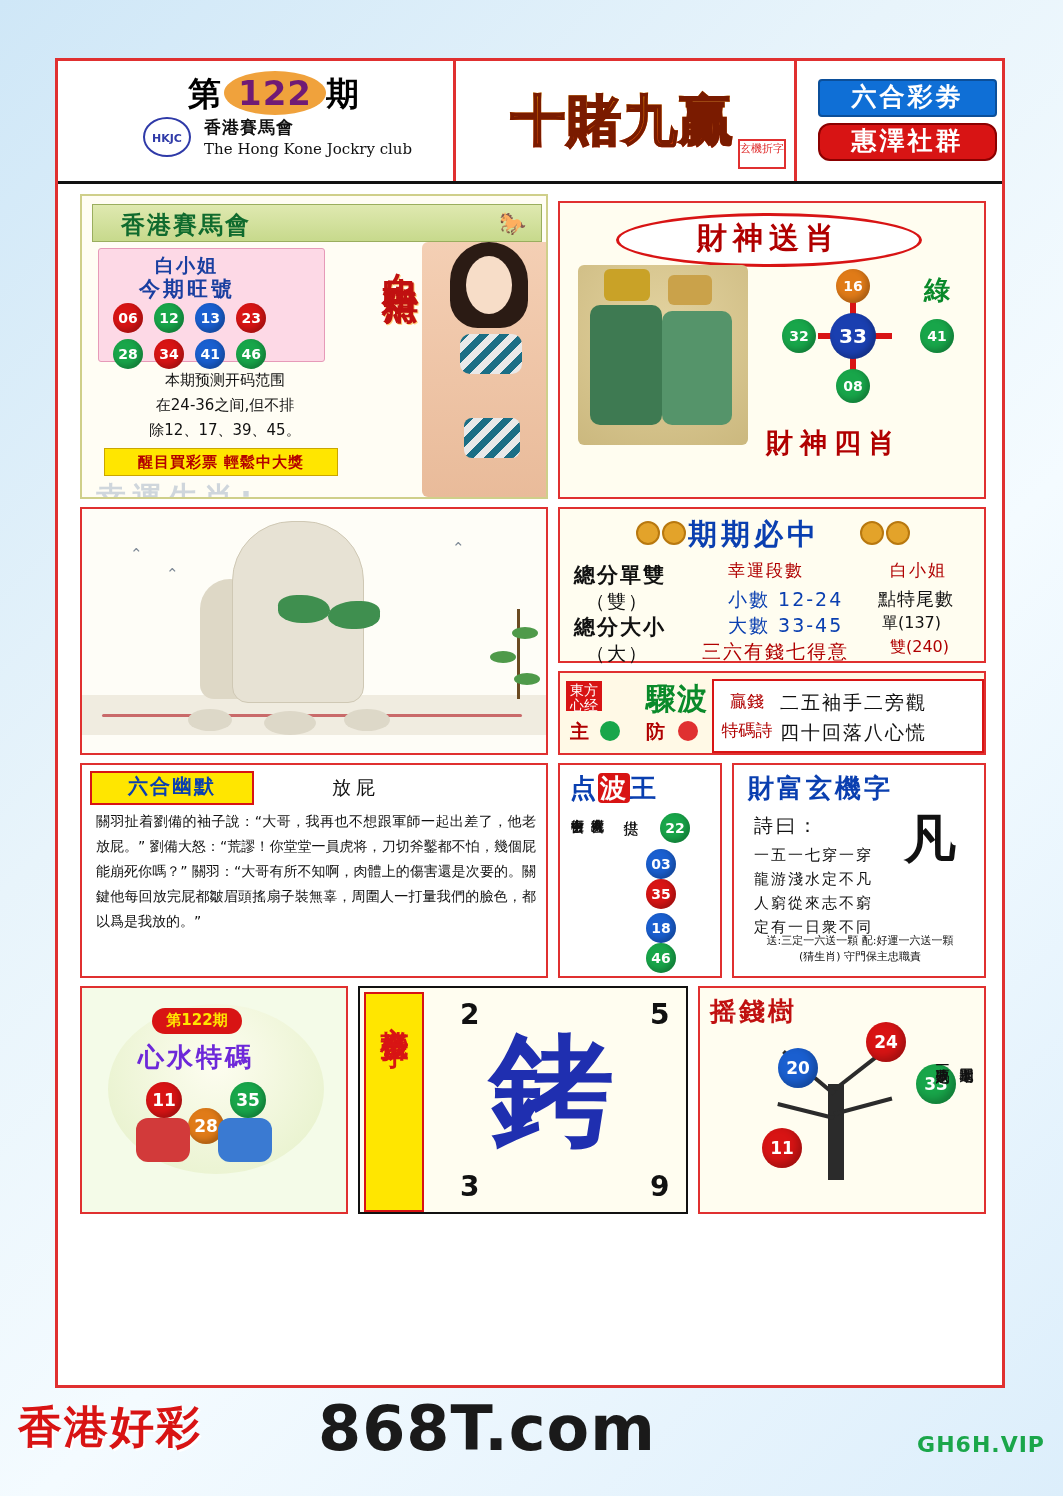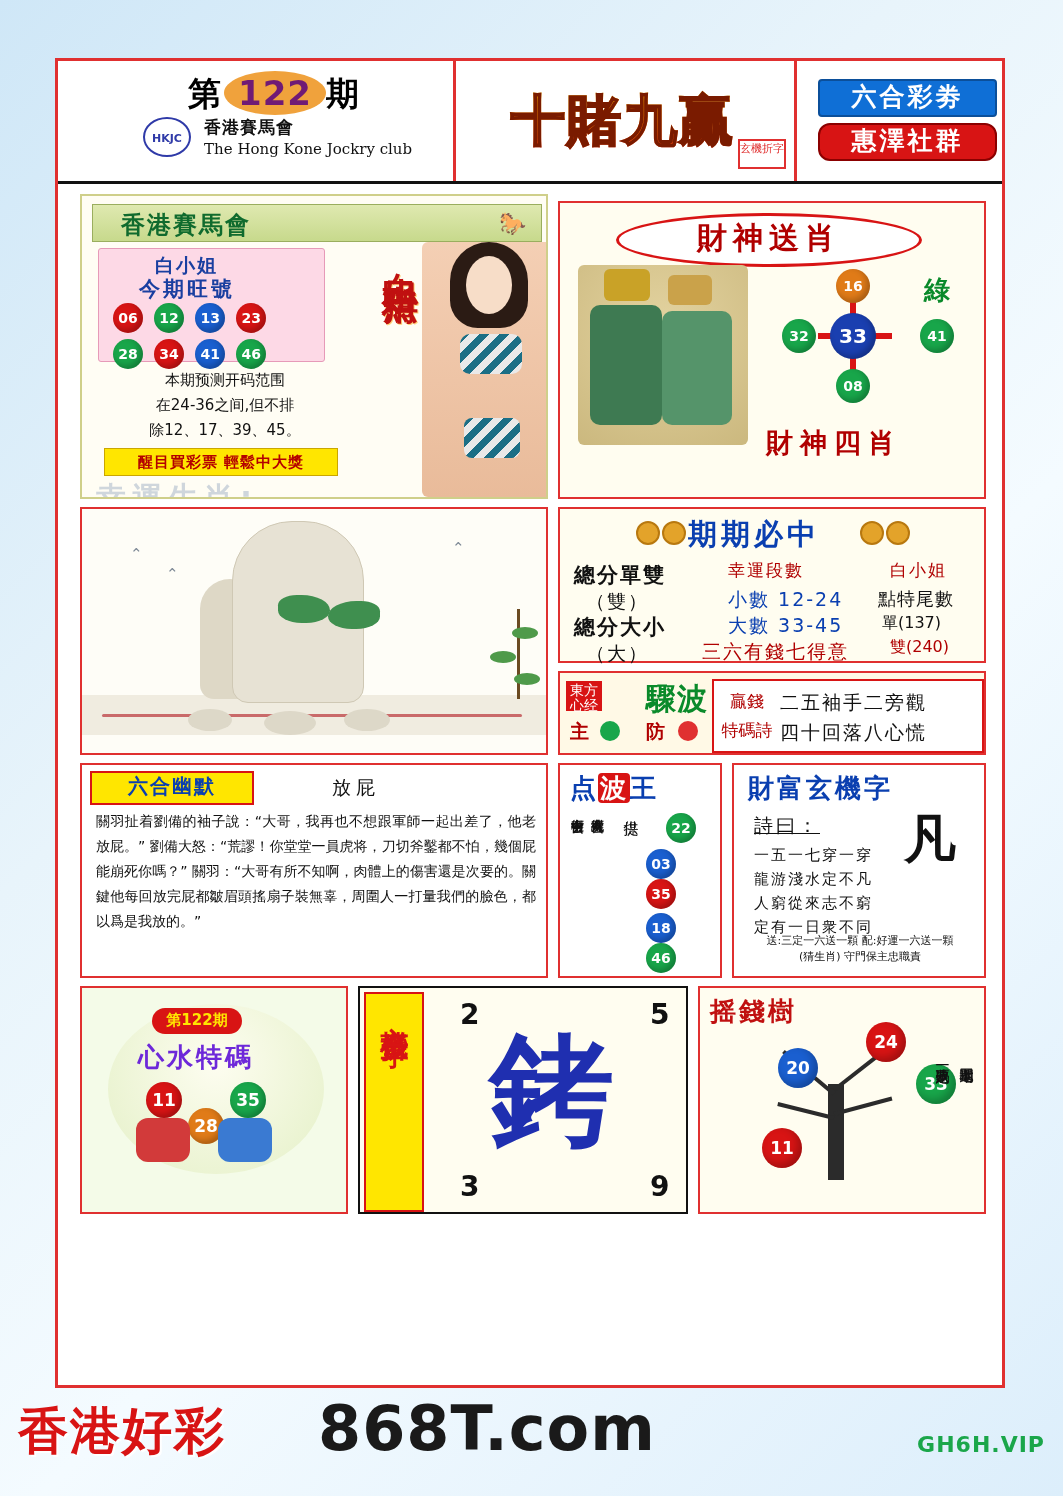--- a/index.html
+++ b/index.html
@@ -153,21 +153,21 @@
   #r3M{left:500px;top:702px;width:164px;height:215px;border:2px solid #e03030;background:#fff;}
   .dbTitle{position:absolute;left:10px;top:6px;font-size:26px;font-weight:bold;color:#0a3fb0;letter-spacing:2px;}
   .dbTitle .mid{color:#fff;background:#d81414;border-radius:4px;padding:0 2px;}
   .dbVert{position:absolute;left:8px;top:44px;width:18px;font-size:13px;color:#111;writing-mode:vertical-rl;line-height:18px;}
   .dbVert2{position:absolute;left:28px;top:44px;width:18px;font-size:13px;color:#111;writing-mode:vertical-rl;line-height:18px;}
   .dbProvide{position:absolute;left:52px;top:44px;width:30px;font-size:15px;color:#111;writing-mode:vertical-rl;line-height:22px;}
   .dbBalls{position:absolute;left:86px;top:42px;width:72px;}
   
   #r3R{left:674px;top:702px;width:254px;height:215px;border:2px solid #e03030;background:#fff;}
   .cfTitle{position:absolute;left:14px;top:6px;font-size:26px;font-weight:bold;color:#0a3fb0;letter-spacing:3px;}
-  .cfPoemLbl{position:absolute;left:20px;top:48px;font-size:19px;color:#111;letter-spacing:3px;text-decoration:underline;}
+  .cfPoemLbl{position:absolute;left:20px;top:48px;font-size:19px;color:#111;letter-spacing:3px;}
   .cfBig{position:absolute;left:170px;top:40px;font-size:52px;font-weight:bold;color:#111;font-family:"DejaVu Serif","Liberation Serif",serif;}
   .cfPoem{position:absolute;left:20px;top:78px;font-size:15px;color:#111;line-height:24px;letter-spacing:2px;}
   .cfFoot{position:absolute;left:8px;top:168px;width:236px;font-size:11px;color:#111;text-align:center;line-height:16px;}
   
   #r4A{left:22px;top:925px;width:268px;height:228px;border:2px solid #e03030;background:#f4fbe8;overflow:hidden;}
   .eggBg{position:absolute;left:26px;top:16px;width:216px;height:170px;border-radius:50%;
     background:radial-gradient(circle at 50% 35%,#fdfdf0,#e4f0c7);}
   .qiBadge{position:absolute;left:70px;top:20px;width:90px;height:26px;background:#d81414;border-radius:13px;
     color:#ffe600;font-size:15px;font-weight:bold;text-align:center;line-height:25px;}
   .xsTitle{position:absolute;left:56px;top:52px;font-size:26px;font-weight:bold;color:#6d28d9;letter-spacing:3px;}
@@ -180,21 +180,21 @@
   .xjChar{position:absolute;left:130px;top:36px;font-size:124px;font-weight:bold;color:#1f2fb0;
     font-family:"DejaVu Serif","Liberation Serif",serif;line-height:130px;}
   #r4C{left:640px;top:925px;width:288px;height:228px;border:2px solid #e03030;background:#fffdf0;overflow:hidden;}
   .ycTitle{position:absolute;left:10px;top:6px;font-size:26px;font-weight:bold;color:#c01010;letter-spacing:3px;}
   .treeTrunk{position:absolute;left:128px;top:96px;width:16px;height:96px;background:#2b2b2b;}
   .branch{position:absolute;background:#2b2b2b;transform-origin:left center;}
   .tball{position:absolute;width:40px;height:40px;border-radius:50%;text-align:center;line-height:40px;
     font-size:17px;font-weight:bold;color:#fff;box-shadow:inset -4px -4px 8px rgba(0,0,0,.25);}
   .ycVert{position:absolute;top:70px;width:22px;writing-mode:vertical-rl;font-size:14px;color:#111;line-height:22px;}
   
-  .footLeft{position:absolute;left:18px;top:1398px;font-size:50px;font-weight:bold;color:#d81414;letter-spacing:2px;
+  .footLeft{position:absolute;left:18px;top:1398px;font-size:44px;font-weight:bold;color:#d81414;letter-spacing:2px;
     text-shadow:2px 2px 0 #fff;}
   .footRight{position:absolute;left:318px;top:1392px;font-size:62px;font-weight:bold;color:#1a1a1a;letter-spacing:1px;}
   .watermark{position:absolute;right:18px;top:1432px;font-size:22px;font-weight:bold;color:#1aa64a;letter-spacing:1px;}
 </style>
 </head>
 <body>
 
 <div class="page">
 
   <div class="header">
@@ -353,21 +353,21 @@
   </div>
 
   <div class="box redbox" id="r3M">
     <div class="dbTitle">
       <span>点</span><span class="mid">波</span><span>王</span>
     </div>
     <div class="dbVert">玄中自有玄中機術</div>
     <div class="dbVert2">縱有八九玄機術</div>
     <div class="dbProvide">提供</div>
     <div class="dbBalls">
-      <div style="margin:6px 0 6px 20px;">
+      <div style="margin:6px 0 6px 14px;">
         <span class="ball" style="background:#18a64a">22</span>
       </div>
       <div style="margin:4px 0;">
         <span class="ball" style="background:#1a5fd0">03</span>
         <span class="ball" style="background:#d81414">35</span>
       </div>
       <div style="margin:4px 0;">
         <span class="ball" style="background:#1a5fd0">18</span>
         <span class="ball" style="background:#18a64a">46</span>
       </div>

